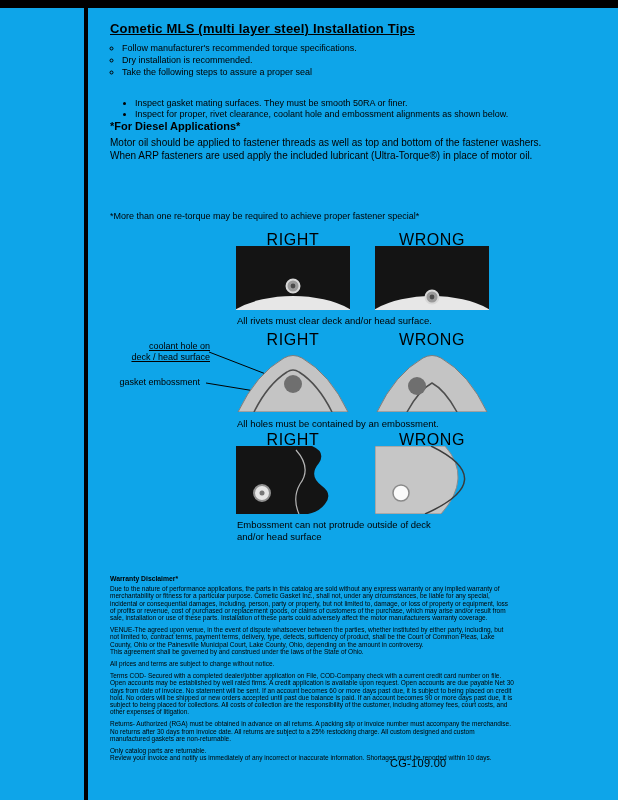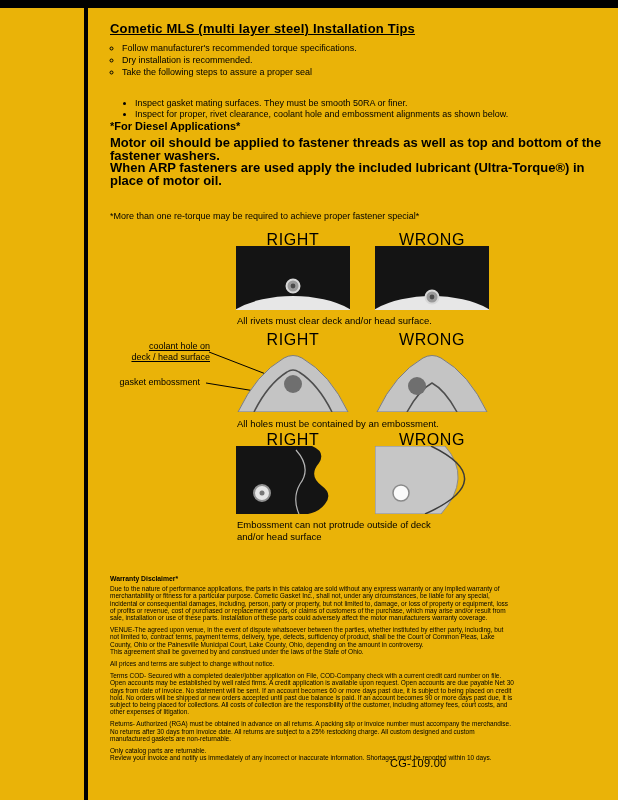--- a/index.html
+++ b/index.html
@@ -1,31 +1,31 @@
 <!DOCTYPE html>
 <html><head>
 <meta charset="utf-8">
 <style>
   * { margin:0; padding:0; box-sizing:border-box; }
   html,body { background:#ffffff; }
   body { font-family:"Liberation Sans", sans-serif; color:#000; }
-  .page { position:relative; width:618px; height:800px; background:#eab308; overflow:hidden; }
+  .page { position:relative; width:618px; height:800px; background:#0ea5e9; overflow:hidden; }
 
   .scan-top  { position:absolute; left:0; top:0; width:618px; height:8px; background:#000; }
   .scan-left { position:absolute; left:84px; top:0; width:4px; height:800px; background:#000; }
 
   .title { position:absolute; left:110px; top:21px; font-size:13px; font-weight:bold;
            text-decoration:underline; letter-spacing:0.2px; }
 
   .tips { position:absolute; left:122px; top:43px; font-size:9px; line-height:11.5px; list-style:circle outside; }
   .tips > li { margin-bottom:0.5px; }
   .tips ul { list-style:disc outside; margin-left:13px; margin-top:19px; }
 
   .diesel-heading { position:absolute; left:110px; top:120px; font-size:11px; font-weight:bold; }
-  .para { position:absolute; left:110px; font-size:13px; line-height:12.5px; white-space:pre-line;font-weight:bold; }
+  .para { position:absolute; left:110px; font-size:10px; line-height:12.5px; white-space:pre-line; }
   .para1 { top:137px; }
   .para2 { top:170px; }
   .note  { position:absolute; left:110px; top:211px; font-size:9px; }
 
   .fig-header { position:absolute; width:114px; text-align:center; font-size:16px; letter-spacing:0.6px; }
   .fig-box { position:absolute; width:114px; }
   .caption { position:absolute; left:237px; font-size:9.5px; line-height:11.5px; white-space:pre-line; }
 
   .h-f1 { top:231px; } .b-f1 { top:246px; height:64px; } .cap-f1 { top:315px; }
   .h-f2 { top:331px; } .b-f2 { top:346px; height:66px; } .cap-f2 { top:418px; }

